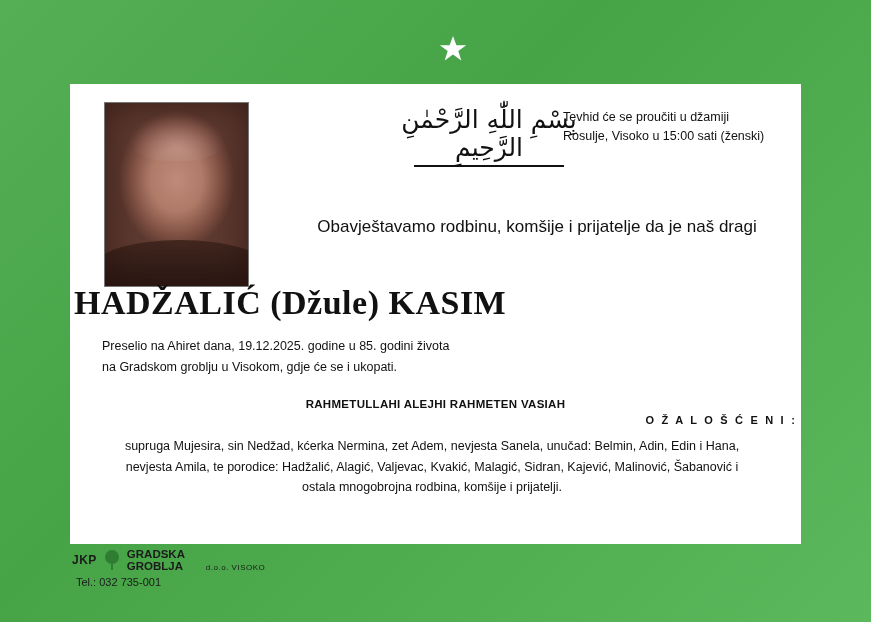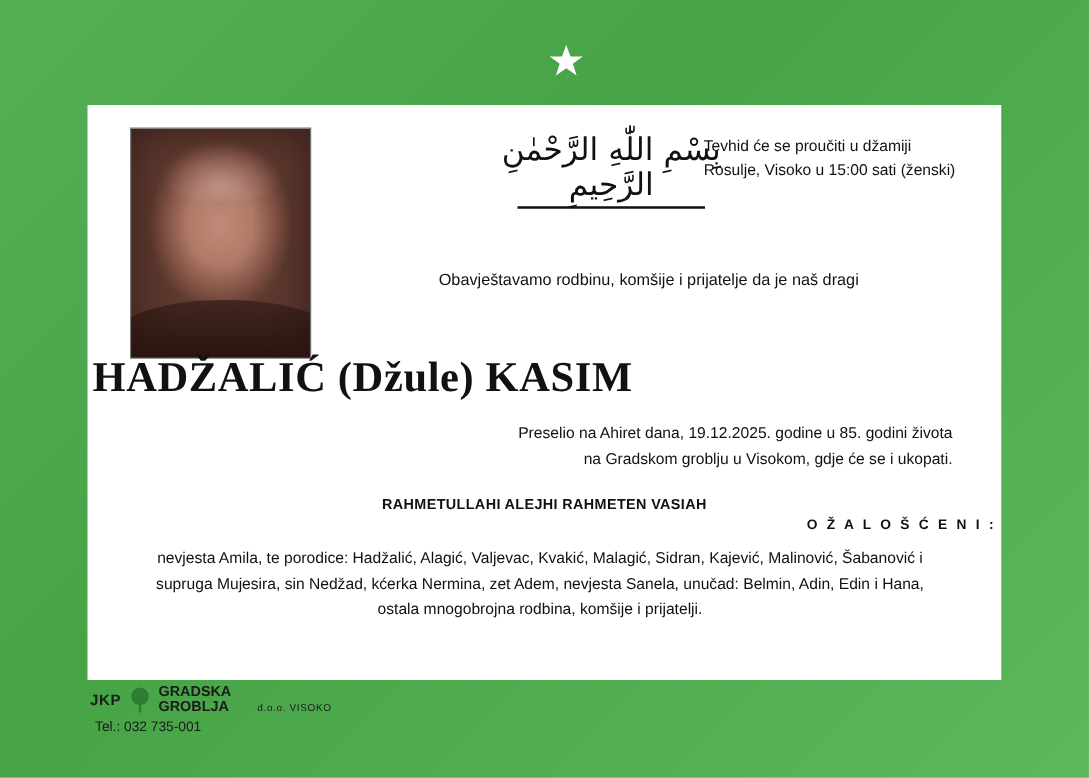--- a/index.html
+++ b/index.html
@@ -132,25 +132,25 @@
     right: 24px;
     top: 20px;
     width: 210px;
     font-size: 12.5px;
     line-height: 1.5;
     text-align: left;
   }
   
   .announce {
     position: absolute;
-    left: 190px;
+    left: 208px;
     top: 126px;
     width: 510px;
     text-align: center;
-    font-size: 13px;
+    font-size: 17px;
     line-height: 1.55;
   }
   
   .name {
     position: absolute;
     left: 0;
     top: 196px;
     width: 100%;
     font-family: "Liberation Serif", serif;
     font-size: 34px;
@@ -158,21 +158,21 @@
     letter-spacing: 0.5px;
   }
   
   .details {
     position: absolute;
     left: 28px;
     top: 248px;
     width: 660px;
     font-size: 12.5px;
     line-height: 1.65;
-    text-align: right;
+    text-align: left;
   }
   .rahmetullahi {
     position: absolute;
     left: 0;
     top: 310px;
     width: 100%;
     text-align: center;
     font-size: 11.5px;
     font-weight: bold;
     letter-spacing: 0.3px;
@@ -276,22 +276,22 @@
 
         <div class="details">
           <div>Preselio na Ahiret dana, 19.12.2025. godine u 85. godini života</div>
           <div>na Gradskom groblju u Visokom, gdje će se i ukopati.</div>
         </div>
 
         <div class="rahmetullahi">RAHMETULLAHI ALEJHI RAHMETEN VASIAH</div>
         <div class="ozalosceni">O Ž A L O Š Ć E N I :</div>
 
         <div class="family">
+          <div>supruga Mujesira, sin Nedžad, kćerka Nermina, zet Adem, nevjesta Sanela, unučad: Belmin, Adin, Edin i Hana,</div>
           <div>nevjesta Amila, te porodice: Hadžalić, Alagić, Valjevac, Kvakić, Malagić, Sidran, Kajević, Malinović, Šabanović i</div>
-          <div>supruga Mujesira, sin Nedžad, kćerka Nermina, zet Adem, nevjesta Sanela, unučad: Belmin, Adin, Edin i Hana,</div>
           <div>ostala mnogobrojna rodbina, komšije i prijatelji.</div>
         </div>
 
       </div>
     </div>
   </div>
 
   <div class="footer">
     <div class="logo-row">
       <span class="logo-jkp">JKP</span>

